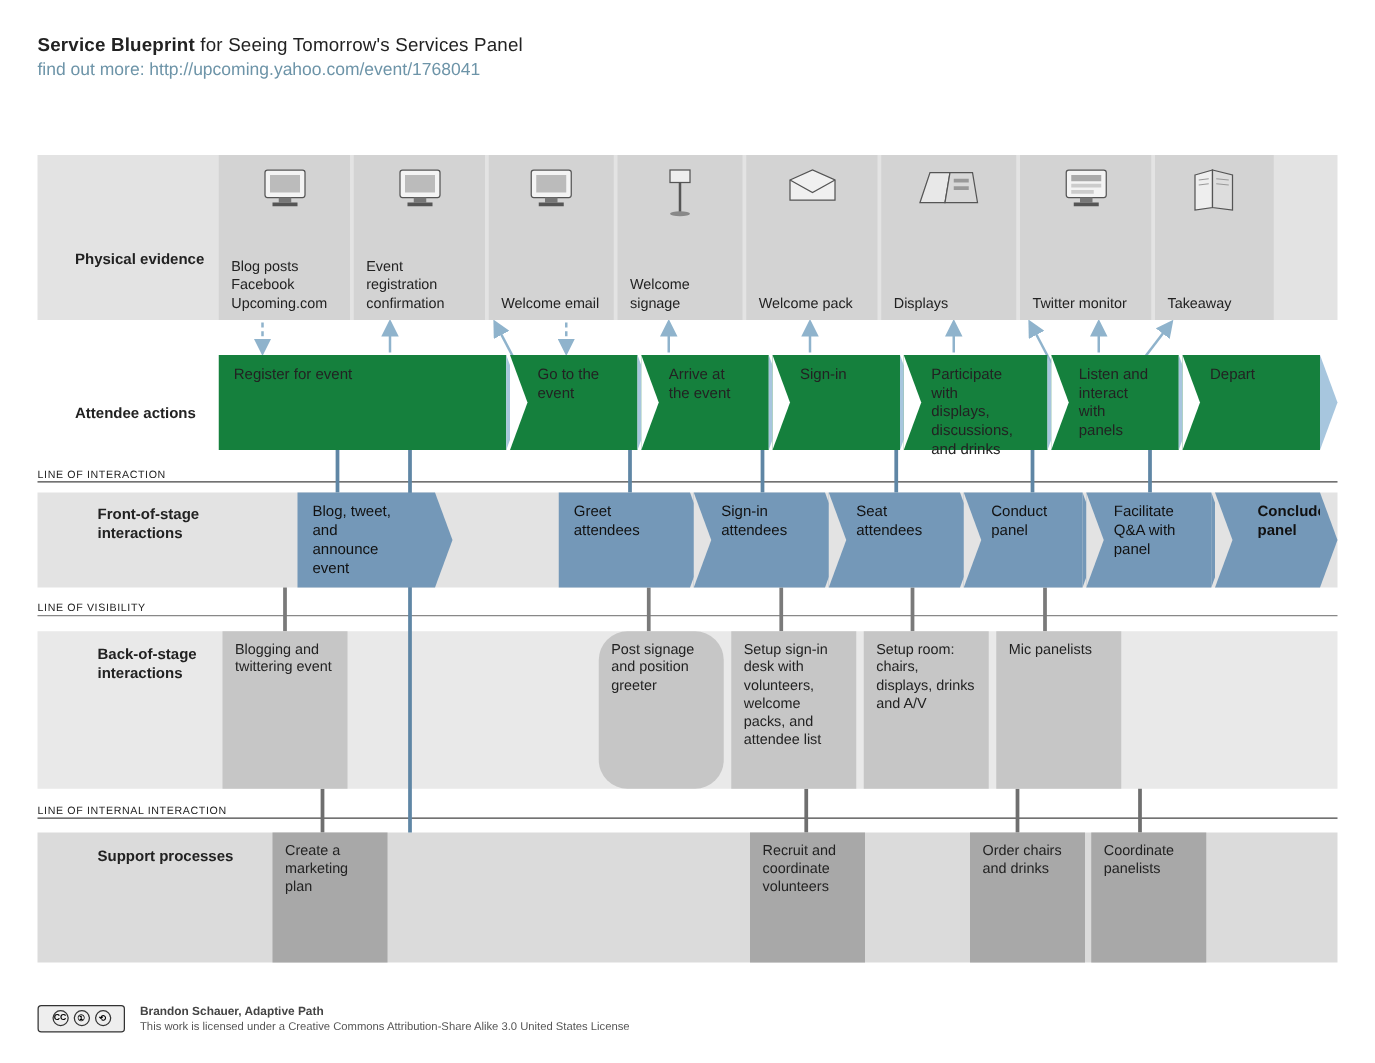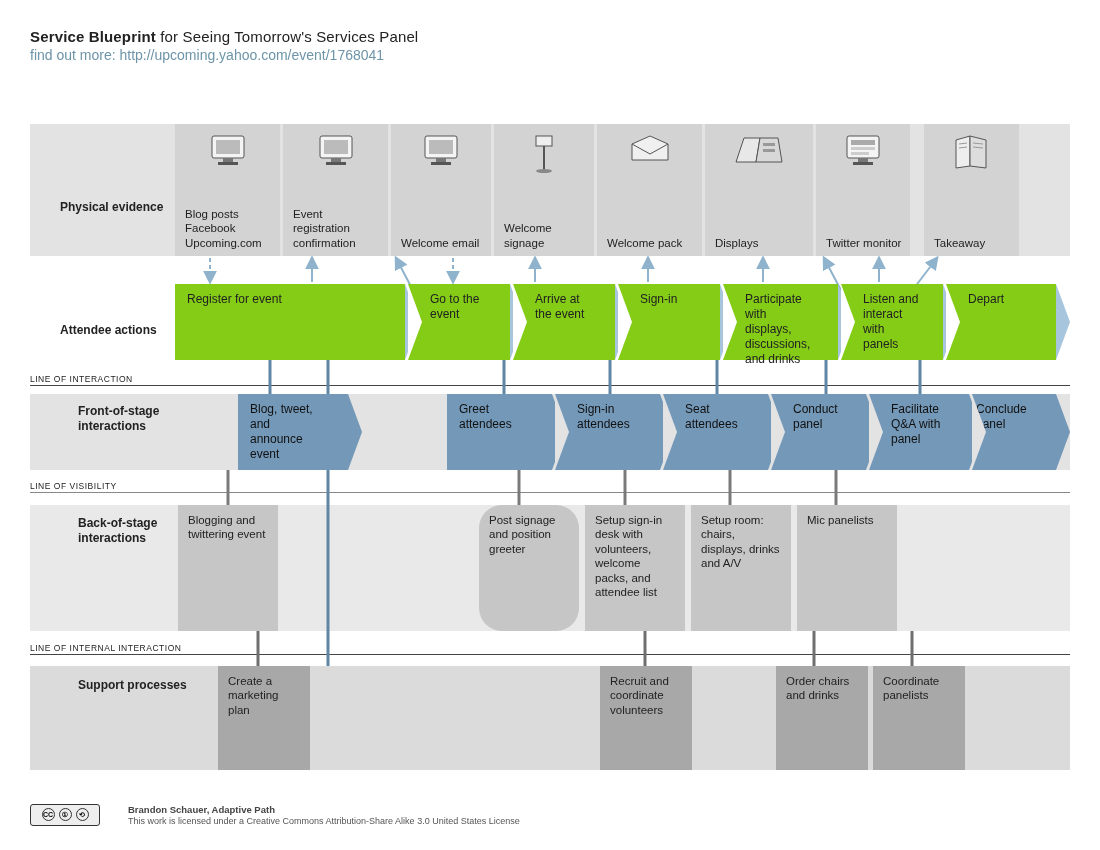--- a/index.html
+++ b/index.html
@@ -22,39 +22,39 @@
   .hr { position: absolute; left: 30px; right: 30px; height: 1px; background: #444; }
   .hr.thin { background: #888; }
 
   .row-label { position: absolute; width: 145px; font-size: 12px; color: #222; line-height: 1.25; font-weight: 700; }
   .line-label { position: absolute; font-size: 8.5px; letter-spacing: 0.06em; color: #222; text-transform: uppercase; }
 
   
   .chev { position: absolute; height: 76px; padding: 8px 22px 8px 12px; font-size: 12px; line-height: 1.25; color: #222; }
   .chev::before, .chev::after { content: ""; position: absolute; top: 0; width: 0; height: 0; border-top: 38px solid transparent; border-bottom: 38px solid transparent; }
   .chev::after { right: -14px; }
-  .chev.attendee { background: #84cc16; }
+  .chev.attendee { background: #15803d; }
   .chev.attendee::after { border-left: 14px solid #a7c6de; }
   .chev.attendee.notfirst::before { left: 0; border-left: 14px solid #fff; }
   .chev.front { background: #7498b8; color: #111; }
   .chev.front::after { border-left: 14px solid #7498b8; }
   .chev.front.notfirst::before { left: 0; border-left: 14px solid #e3e3e3; }
 
   .box { position: absolute; padding: 8px 10px; font-size: 11.5px; line-height: 1.25; color: #222; }
   .box.evidence { background: #d3d3d3; top: 124px; height: 132px; }
   .box.back { background: #c6c6c6; }
   .box.support { background: #a8a8a8; }
 
   .ev-label { position: absolute; bottom: 6px; left: 10px; right: 6px; font-size: 11.5px; line-height: 1.25; }
   .ev-icon { position: absolute; top: 10px; left: 50%; transform: translateX(-50%); }
 
   
   .arrow { position: absolute; pointer-events: none; }
 
-  .footer { position: absolute; left: 30px; bottom: 22px; display: flex; align-items: flex-start; gap: 28px; }
+  .footer { position: absolute; left: 30px; bottom: 22px; display: flex; align-items: flex-start; gap: 12px; }
   .cc-badge { width: 70px; height: 22px; border: 1px solid #333; border-radius: 3px; display: flex; align-items: center; justify-content: center; gap: 4px; font-size: 8px; background:#eee; }
   .cc-circle { width:13px; height:13px; border:1px solid #333; border-radius:50%; display:flex; align-items:center; justify-content:center; font-size:7px; font-weight:700;}
   .footer-text { font-size: 9px; color: #555; line-height: 1.3; }
   .footer-text .credit { font-weight: 700; color: #444; font-size: 9.5px; }
 </style>
 </head>
 <body>
 
 <div class="canvas">
 
@@ -176,21 +176,21 @@
   </div>
   <div class="box evidence" style="left:705px; width:108px;">
     <span class="ev-icon"><svg width="50" height="32">
           <path d="M2 28 L10 4 L26 4 L22 28 Z" fill="#e8e8e8" stroke="#555"></path>
           <path d="M22 28 L26 4 L44 4 L48 28 Z" fill="#d8d8d8" stroke="#555"></path>
           <rect x="29" y="9" width="12" height="3" fill="#999"></rect>
           <rect x="29" y="15" width="12" height="3" fill="#999"></rect>
         </svg></span>
     <div class="ev-label">Displays</div>
   </div>
-  <div class="box evidence" style="left:816px; width:94px;">
+  <div class="box evidence" style="left:816px; width:105px;">
     <span class="ev-icon"><svg width="40" height="34">
           <rect x="4" y="2" width="32" height="22" rx="2" fill="#f4f4f4" stroke="#555"></rect>
           <rect x="8" y="6" width="24" height="5" fill="#aaa"></rect>
           <rect x="8" y="13" width="24" height="3" fill="#ccc"></rect>
           <rect x="8" y="18" width="18" height="3" fill="#ccc"></rect>
           <rect x="15" y="24" width="10" height="4" fill="#777"></rect>
           <rect x="10" y="28" width="20" height="3" fill="#555"></rect>
         </svg></span>
     <div class="ev-label">Twitter monitor</div>
   </div>
@@ -213,21 +213,21 @@
   <div class="chev attendee notfirst" style="left:723px; top:284px; width:115px; padding-left:22px;"><span>Participate with displays, discussions, and drinks</span></div>
   <div class="chev attendee notfirst" style="left:841px; top:284px; width:102px; padding-left:22px;"><span>Listen and interact with panels</span></div>
   <div class="chev attendee notfirst" style="left:946px; top:284px; width:110px; padding-left:22px;"><span>Depart</span></div>
 
   <div class="chev front" style="left:238px; top:394px; width:110px;"><span>Blog, tweet, and announce event</span></div>
   <div class="chev front" style="left:447px; top:394px; width:105px;"><span>Greet attendees</span></div>
   <div class="chev front notfirst" style="left:555px; top:394px; width:105px; padding-left:22px;"><span>Sign-in attendees</span></div>
   <div class="chev front notfirst" style="left:663px; top:394px; width:105px; padding-left:22px;"><span>Seat attendees</span></div>
   <div class="chev front notfirst" style="left:771px; top:394px; width:95px; padding-left:22px;"><span>Conduct panel</span></div>
   <div class="chev front notfirst" style="left:869px; top:394px; width:100px; padding-left:22px;"><span>Facilitate Q&amp;A with panel</span></div>
-  <div class="chev front notfirst" style="left:972px; top:394px; width:84px; padding-left:4px;"><span>Conclude panel</span></div>
+  <div class="chev front notfirst" style="left:972px; top:394px; width:84px; padding-left:34px;font-weight:bold;"><span>Conclude panel</span></div>
 
   <div class="box back" style="left:178px; top:505px; width:100px; height:126px;"><span>Blogging and twittering event</span></div>
   <div class="box back" style="left:479px; top:505px; width:100px; height:126px;border-radius:23px;"><span>Post signage and position greeter</span></div>
   <div class="box back" style="left:585px; top:505px; width:100px; height:126px;"><span>Setup sign-in desk with volunteers, welcome packs, and attendee list</span></div>
   <div class="box back" style="left:691px; top:505px; width:100px; height:126px;"><span>Setup room: chairs, displays, drinks and A/V</span></div>
   <div class="box back" style="left:797px; top:505px; width:100px; height:126px;"><span>Mic panelists</span></div>
 
   <div class="box support" style="left:218px; top:666px; width:92px; height:104px;"><span>Create a marketing plan</span></div>
   <div class="box support" style="left:600px; top:666px; width:92px; height:104px;"><span>Recruit and coordinate volunteers</span></div>
   <div class="box support" style="left:776px; top:666px; width:92px; height:104px;"><span>Order chairs and drinks</span></div>

